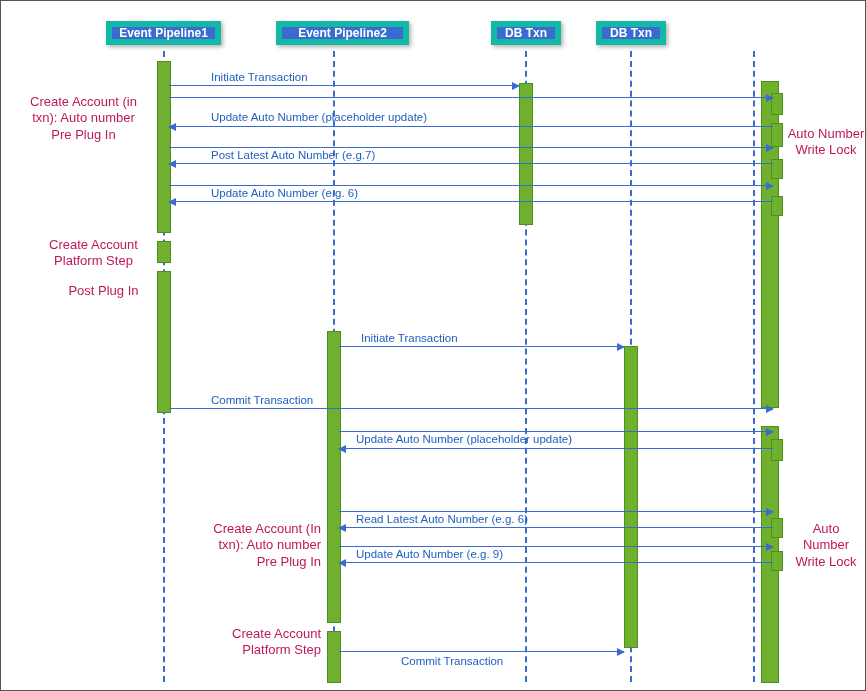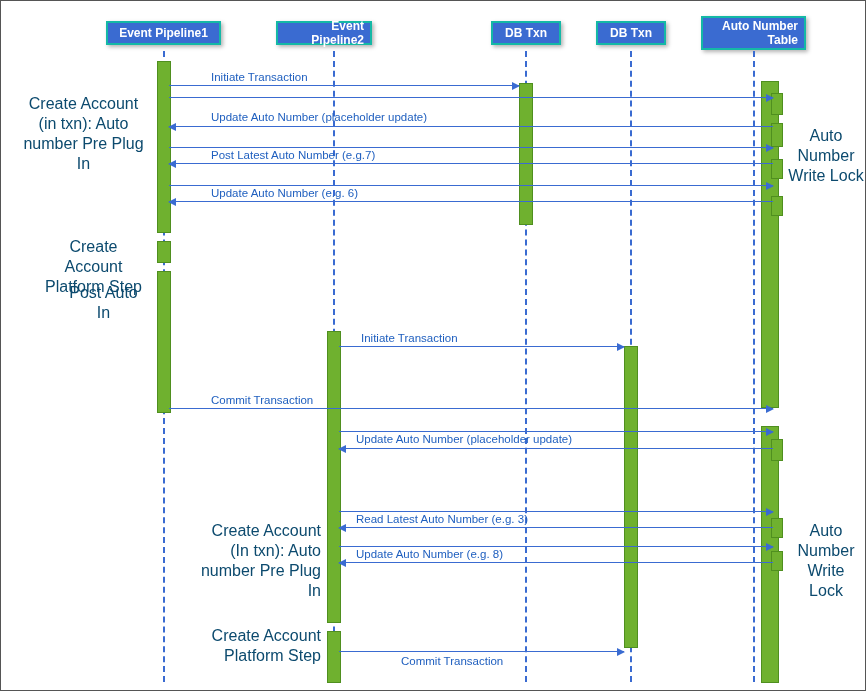--- a/index.html
+++ b/index.html
@@ -1,47 +1,44 @@
 <!DOCTYPE html>
 <html><head>
 <meta charset="utf-8">
 <style>
   body{margin:0;font-family:"Segoe UI",Arial,sans-serif;font-size:12px;color:#1f5fbf;background:#fff}
   .frame{position:relative;width:866px;height:691px;border:1px solid #555;box-sizing:border-box}
-  .hdr{position:absolute;top:20px;background:#3a6bd1;color:#fff;border:2px solid #14b8a6;box-shadow:2px 2px 4px rgba(0,0,0,.3);text-align:right;font-weight:600;display:flex;align-items:center;justify-content:center;padding:4px 6px;box-sizing:border-box}
+  .hdr{position:absolute;top:20px;background:#3a6bd1;color:#fff;border:6px solid #14b8a6;box-shadow:2px 2px 4px rgba(0,0,0,.3);text-align:left;font-weight:600;display:flex;align-items:center;justify-content:center;padding:4px 6px;box-sizing:border-box}
   .lifeline{position:absolute;top:50px;bottom:8px;border-left:2px dashed #3a6bd1}
   .act{position:absolute;width:12px;background:#6fb12f;border:1px solid #4f8f1f}
   .act.thin{width:10px}
   .arrow{position:absolute;height:0;border-top:1.2px solid #3a6bd1}
   .arrow .head{position:absolute;top:-4px;width:0;height:0;border-top:4px solid transparent;border-bottom:4px solid transparent}
   .arrow.r .head{right:-1px;border-left:8px solid #3a6bd1}
   .arrow.l .head{left:-1px;border-right:8px solid #3a6bd1}
   .albl{position:absolute;font-size:11.5px;color:#1f5fbf;white-space:nowrap}
-  .note{position:absolute;font-size:16px;color:#0c4a6e;text-align:center;line-height:1.25}
+  .note{position:absolute;font-size:13px;color:#be185d;text-align:center;line-height:1.25}
   .note.right{text-align:center}
 </style>
 </head>
 <body>
 
 <div class="frame">
 
   <div class="hdr" style="left:105px;width:115px;height:24px">
       <span>Event Pipeline1</span>
     </div>
-  <div class="hdr" style="left:275px;width:96px;height:24px">
+  <div class="hdr" style="left:275px;width:133px;height:24px">
       <span>Event Pipeline2</span>
     </div>
   <div class="hdr" style="left:490px;width:70px;height:24px">
       <span>DB Txn</span>
     </div>
   <div class="hdr" style="left:595px;width:70px;height:24px">
       <span>DB Txn</span>
-    </div>
-  <div class="hdr" style="left:700px;width:105px;height:34px;top:15px">
-      <span>Auto Number Table</span>
     </div>
 
   <div class="lifeline" style="left:162px"></div>
   <div class="lifeline" style="left:332px"></div>
   <div class="lifeline" style="left:524px"></div>
   <div class="lifeline" style="left:629px"></div>
   <div class="lifeline" style="left:752px"></div>
 
   <div class="act" style="left:156px;top:60px;height:170px"></div>
   <div class="act" style="left:156px;top:240px;height:20px"></div>
@@ -111,37 +108,37 @@
       <div class="head"></div>
     </div>
   <div class="albl" style="left:355px;top:432px">Update Auto Number (placeholder update)</div>
 
   <div class="arrow r" style="left:338px;width:434px;top:510px">
       <div class="head"></div>
     </div>
   <div class="arrow l" style="left:338px;width:434px;top:526px">
       <div class="head"></div>
     </div>
-  <div class="albl" style="left:355px;top:512px">Read Latest Auto Number (e.g. 3)</div>
+  <div class="albl" style="left:355px;top:512px">Read Latest Auto Number (e.g. 6)</div>
 
   <div class="arrow r" style="left:338px;width:434px;top:545px">
       <div class="head"></div>
     </div>
   <div class="arrow l" style="left:338px;width:434px;top:561px">
       <div class="head"></div>
     </div>
-  <div class="albl" style="left:355px;top:547px">Update Auto Number (e.g. 8)</div>
+  <div class="albl" style="left:355px;top:547px">Update Auto Number (e.g. 9)</div>
 
   <div class="arrow r" style="left:338px;width:285px;top:650px">
       <div class="head"></div>
     </div>
   <div class="albl" style="left:400px;top:654px">Commit Transaction</div>
 
   <div class="note" style="left:20px;top:93px;width:125px">Create Account (in txn): Auto number Pre Plug In</div>
   <div class="note" style="left:40px;top:236px;width:105px">Create Account Platform Step</div>
-  <div class="note" style="left:60px;top:282px;width:85px">Post Auto In</div>
+  <div class="note" style="left:60px;top:282px;width:85px">Post Plug In</div>
   <div class="note right" style="left:785px;top:125px;width:80px">Auto Number Write Lock</div>
 
   <div class="note" style="left:195px;top:520px;width:125px;text-align:right">Create Account (In txn): Auto number Pre Plug In</div>
   <div class="note" style="left:210px;top:625px;width:110px;text-align:right">Create Account Platform Step</div>
   <div class="note right" style="left:790px;top:520px;width:70px">Auto Number Write Lock</div>
 
 </div>
 
 </body></html>

